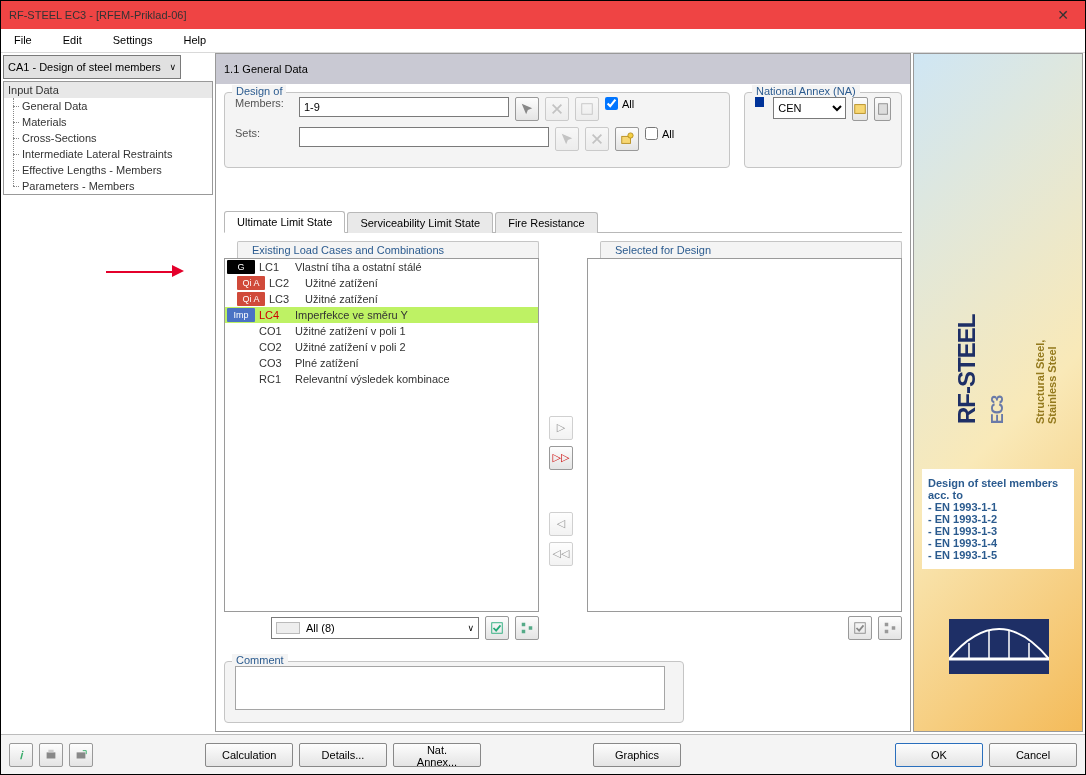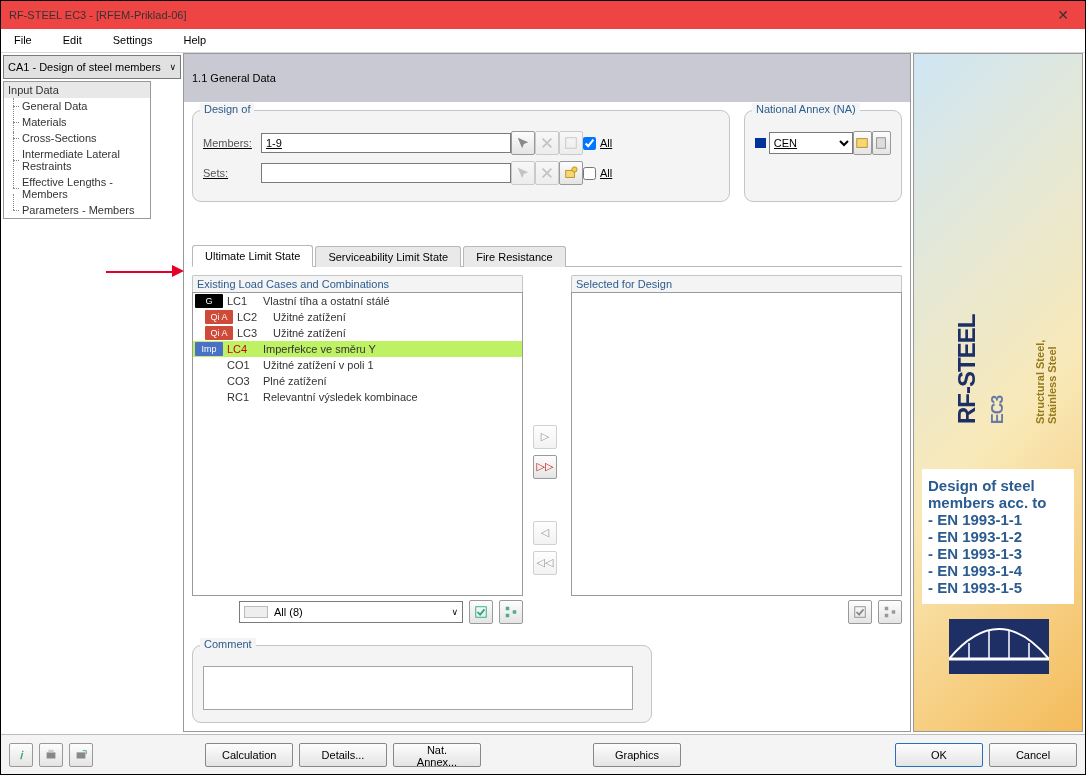--- a/index.html
+++ b/index.html
@@ -17,71 +17,71 @@
   justify-content: space-between;
   padding: 0 0 0 8px;
   color: #333; background:#ef4444;
 }
 .titlebar .close { width: 44px; height: 28px; display:flex;align-items:center;justify-content:center; font-size:14px;}
 .menubar { display: flex; gap: 13px; padding: 2px 4px; border-bottom: 1px solid #d9d9d9; height: 24px;}
 .menubar span { padding: 3px 9px; }
 .case-combo { display:flex; align-items:center; height:24px; width:178px; border:1px solid #7a7a7a; background:#e1e1e1; padding:0 4px; justify-content:space-between; margin: 2px;}
 .case-combo .chev { font-size:9px; }
 .layout { display:flex; flex:1; min-height:0;}
-.treepanel { width: 148px; border:1px solid #999; margin:0 2px 2px 2px; background:#fff; overflow:auto; position:relative;}
+.treepanel { width: 210px; border:1px solid #999; margin:0 2px 2px 2px; background:#fff; overflow:auto; position:relative;}
 .tree-hdr { background:#e8e8e8; padding:2px 4px; color:#333; }
 .tree-item { padding:2px 0 2px 18px; color:#333; position:relative;}
 .tree-item::before { content:""; position:absolute; left:9px; top:50%; width:6px; border-top:1px dotted #888;}
 .tree-item::after { content:""; position:absolute; left:9px; top:-50%; bottom:50%; border-left:1px dotted #888;}
 .tree-item:first-child::after { top: 0; }
 .content { flex:1; display:flex; flex-direction:column; border:1px solid #999; margin:0 2px 2px 0;}
-.content-hdr { background:#c9c9d3; padding:18px 8px; }
+.content-hdr { background:#c9c9d3; padding:9px 8px; }
 .page { flex:1; padding:8px; display:flex; flex-direction:column; gap:0; min-height:0;}
 .toprow { display:flex; gap:14px; }
-.groupbox { border:1px solid #c5c5c5; border-radius:9px; padding:20px 10px 10px; position:relative; background:#f4f4f4;text-decoration:underline;}
+.groupbox { border:1px solid #c5c5c5; border-radius:4px; padding:4px 10px 10px; position:relative; background:#f4f4f4;}
 .groupbox > .legend { position:absolute; top:-8px; left:7px; background:#f4f4f4; padding:0 4px; color:#2b5b8f; font-size:11px;}
 .design-of { flex:1; }
 .na-box { width: 158px; }
-.fieldrow { display:flex; align-items:center; margin-bottom:6px;}
+.fieldrow { display:flex; align-items:flex-start; gap:6px; margin-bottom:6px;}
 .fieldrow label { width: 58px; color:#555;}
 input.txt { height:20px; border:1px solid #7a7a7a; padding:0 4px; background:#fff; font: inherit;}
-.members-input { width: 250px; }
+.members-input { width: 210px; }
 .sets-input { width: 250px; background:#e8e8e8;}
 .iconbtn { width:24px; height:24px; border:1px solid #999; background:linear-gradient(#fdfdfd,#e4e4e4); display:flex;align-items:center;justify-content:center; border-radius:2px;}
 .iconbtn.dis { opacity:.45; }
 .chkrow { display:flex; align-items:center; gap:4px;}
 select.cb { height:22px; border:1px solid #7a7a7a; background:#fff; font:inherit;}
 .na-select { width: 108px; }
 .tabs { display:flex; align-items:flex-end; margin-top:10px; border-bottom:1px solid #b8b8b8;}
 .tab { padding:4px 12px; border:1px solid #b8b8b8; border-bottom:none; background:#e9e9e9; position:relative; top:1px; border-radius:3px 3px 0 0; margin-right:2px;}
 .tab.active { background:#fff; border-bottom:1px solid #fff;margin-top:32px; }
 .listsrow { display:flex; gap:10px; flex:1; margin-top:8px; min-height:0;}
 .listbox { flex:1; display:flex; flex-direction:column;}
-.listbox .lb-hdr { color:#2b5b8f; padding:2px 4px; background:#f4f4f4; border:1px solid #c5c5c5; border-bottom:none; border-radius:2px 2px 0 0;}
+.listbox .lb-hdr { color:#2b5b8f; padding:2px 14px; background:#f4f4f4; border:1px solid #c5c5c5; border-bottom:none; border-radius:2px 2px 0 0;margin-left:13px;}
 .list { flex:1; border:1px solid #9a9a9a; background:#fff; overflow:auto;}
 .list-row { display:flex; align-items:center; height:16px;}
 .list-row.sel { background:#bef264; }
 .badge { width:28px; height:14px; margin:1px 2px; font-size:9px; color:#fff; display:flex; align-items:center; justify-content:center; border-radius:1px;}
 .badge.g { background:#000;}
 .badge.qia { background:#d04a3a;margin-left:12px;}
 .badge.imp { background:#4a72c4;}
 .badge.none { background:transparent;}
 .lc-id { width:34px; padding-left:2px; color:#333;}
 .lc-id.red { color:#c00; }
 .lc-desc { flex:1; padding-left:4px; color:#333;}
 .transfers { width:28px; display:flex; flex-direction:column; gap:6px; justify-content:center; padding-top:100px;}
 .filterrow { display:flex; gap:6px; margin-top:4px; align-items:center;}
 .filter-select { flex:1; height:22px; border:1px solid #7a7a7a; background:#fff; display:flex; align-items:center; padding:0 4px; justify-content:space-between;margin-left:47px;}
 .commentbox { margin-top:21px; }
 .comment-area { width: 430px; height: 44px; resize:none; border:1px solid #a5a5a5; font:inherit;}
 .commentrow { display:flex; gap:14px; }
 .rightpanel { width:170px; border:1px solid #999; margin:0 2px 2px 0; background:linear-gradient(135deg,#cfe6f4,#f9e9b8 55%, #f4bb5a); position:relative; overflow:hidden;}
 .rpanel-logo { position:absolute; left:39px; top:20px; font-size:24px; font-weight:800; letter-spacing:-1px; transform:rotate(-90deg); transform-origin:left top; color:#1e2f66; top:370px;}
 .rpanel-sub { position:absolute; left:120px; top:370px; font-size:11px; font-weight:700; transform:rotate(-90deg); transform-origin:left top; color:#947a1e; white-space:nowrap;}
-.rpanel-info { position:absolute; left:8px; right:8px; top:415px; background:#fff; padding:8px 6px; font-size:15px;}
+.rpanel-info { position:absolute; left:8px; right:8px; top:415px; background:#fff; padding:8px 6px; font-size:11px;}
 .rpanel-info .t1 { color:#2b5b8f; font-weight:700; }
 .rpanel-info .en { color:#2b5b8f; font-weight:700; }
 .rpanel-bridge { position:absolute; left:35px; top:565px; width:100px; height:55px; background:#1e2f66;}
 .bottombar { height:40px; display:flex; align-items:center; gap:6px; padding:4px 8px; border-top:1px solid #bcbcbc; background:#f4f4f4;}
 .btn { height:24px; border:1px solid #888; background:linear-gradient(#fdfdfd,#e4e4e4); padding:0 16px; border-radius:2px; font:inherit;}
 .btn.wide { width:88px; }
 .btn.blue { border:1.5px solid #2a6fbd;}
 .spacer { flex:1; }
 .arrow-annot { position:absolute; left:105px; top:266px; pointer-events:none;}
 .arrow-line { width:68px; height:2px; background:#e4002b; position:absolute; top:4px;}
@@ -229,20 +229,25 @@
                 <div class="lc-id red">LC4</div>
                 <div class="lc-desc">Imperfekce ve směru Y</div>
               </div>
               <div class="list-row">
                 <div class="badge none"></div>
                 <div class="lc-id">CO1</div>
                 <div class="lc-desc">Užitné zatížení v poli 1</div>
               </div>
               <div class="list-row">
                 <div class="badge none"></div>
+                <div class="lc-id">CO2</div>
+                <div class="lc-desc">Užitné zatížení v poli 2</div>
+              </div>
+              <div class="list-row">
+                <div class="badge none"></div>
                 <div class="lc-id">CO3</div>
                 <div class="lc-desc">Plné zatížení</div>
               </div>
               <div class="list-row">
                 <div class="badge none"></div>
                 <div class="lc-id">RC1</div>
                 <div class="lc-desc">Relevantní výsledek kombinace</div>
               </div>
             </div>
           <div class="filterrow">

